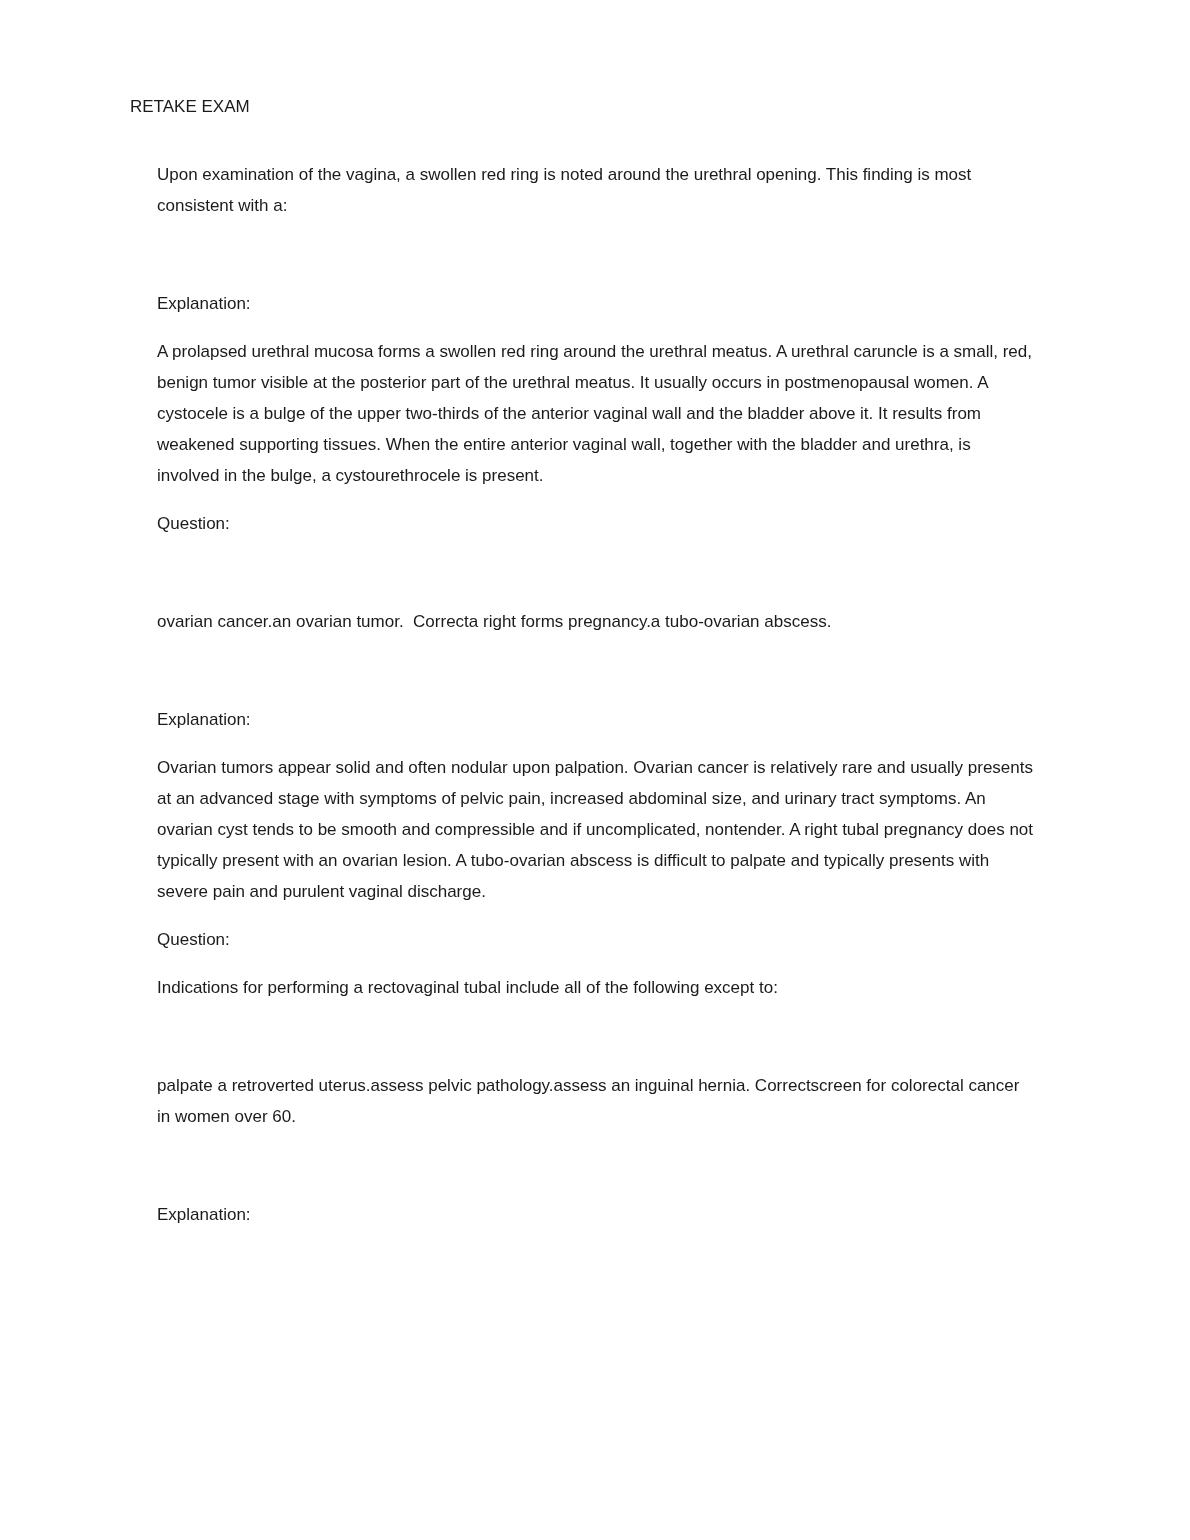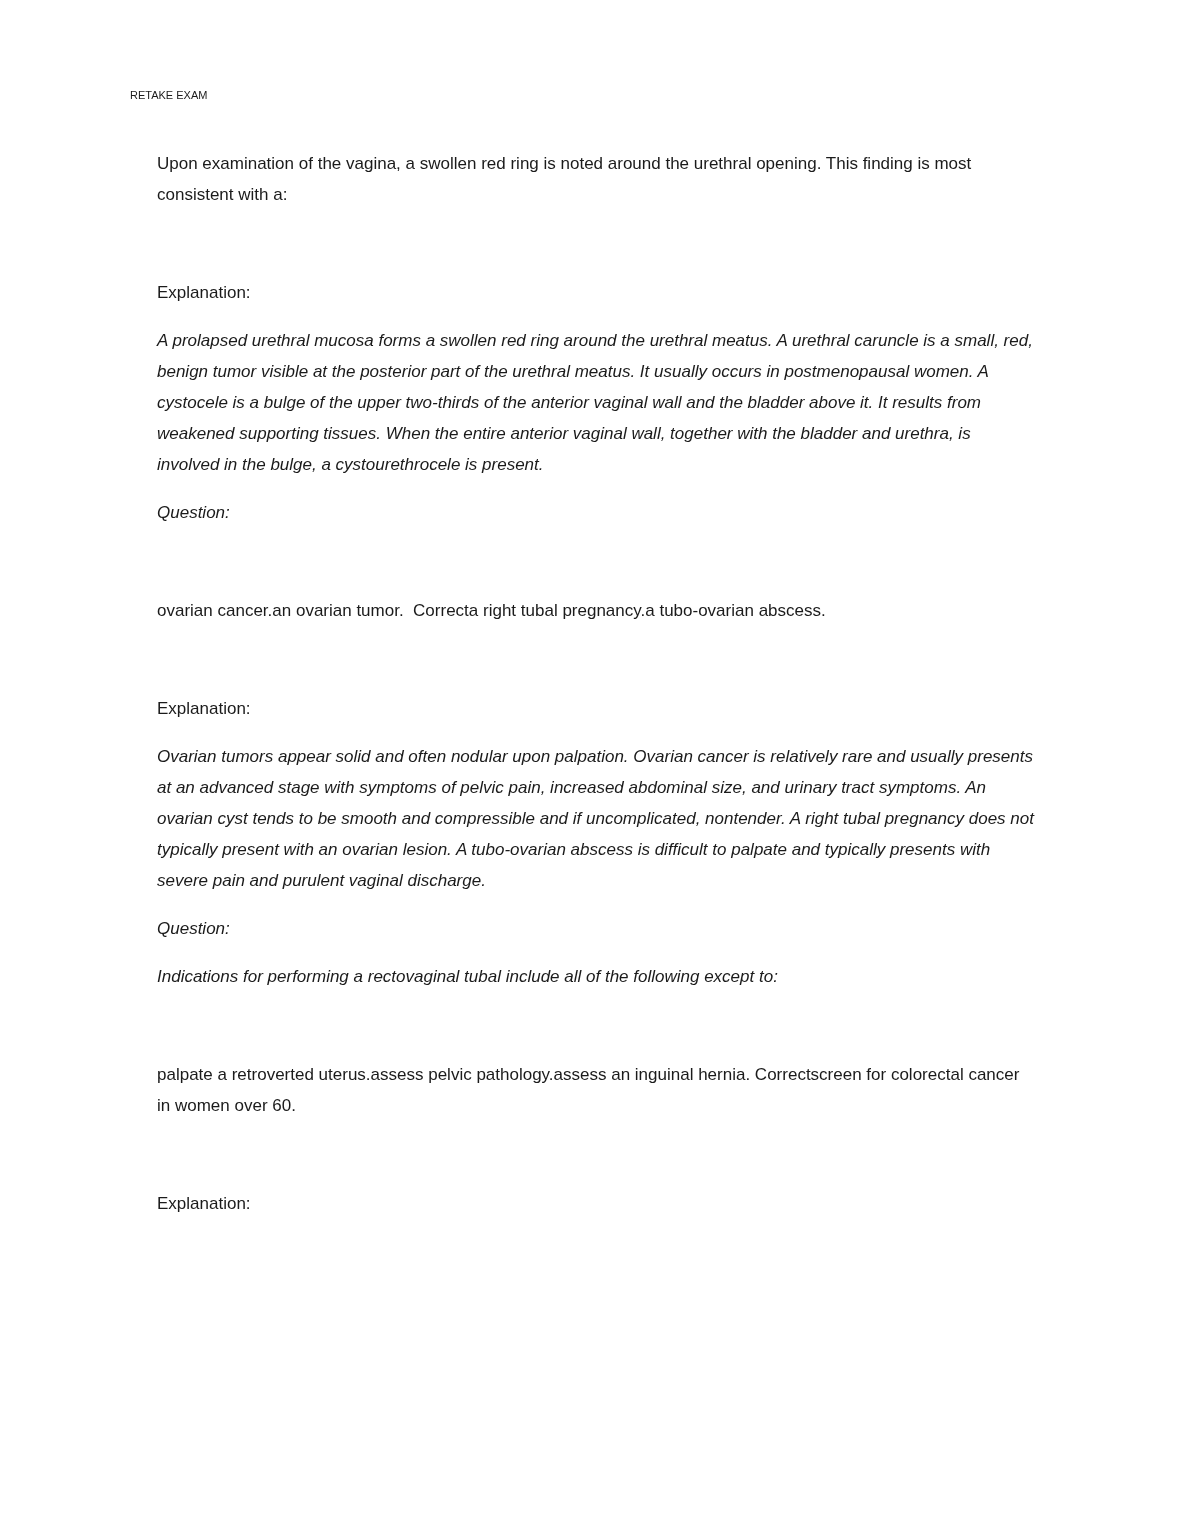--- a/index.html
+++ b/index.html
@@ -17,50 +17,50 @@
   .page {
     box-sizing: border-box;
     width: 1190px;
     height: 1540px;
     padding: 77px 140px 0 141px;
     font-size: 17px;
     line-height: 31px;
     -webkit-font-smoothing: antialiased;
   }
   .doc-title {
-    font-size: 11px;
+    font-size: 17px;
     font-weight: 400;
     line-height: 31px;
-    margin: 3px 0 37px -11px;
+    margin: 14px 0 37px -11px;
   }
   .para {
     margin: 16px;
     white-space: pre-wrap;
   }
   .gap-big { margin-top: 67px; }
-  .gap-sm  { margin-top: 17px; font-style: italic; }
+  .gap-sm  { margin-top: 17px; }
 </style>
 </head>
 <body>
 
 <main class="page">
 
   <h1 class="doc-title">RETAKE EXAM</h1>
 
   <p class="para">Upon examination of the vagina, a swollen red ring is noted around the urethral opening. This finding is most consistent with a:</p>
 
 
   <p class="para gap-big">Explanation:</p>
 
   <p class="para gap-sm">A prolapsed urethral mucosa forms a swollen red ring around the urethral meatus. A urethral caruncle is a small, red, benign tumor visible at the posterior part of the urethral meatus. It usually occurs in postmenopausal women. A cystocele is a bulge of the upper two-thirds of the anterior vaginal wall and the bladder above it. It results from weakened supporting tissues. When the entire anterior vaginal wall, together with the bladder and urethra, is involved in the bulge, a cystourethrocele is present.</p>
 
   <p class="para gap-sm">Question:</p>
 
 
-  <p class="para gap-big">ovarian cancer.an ovarian tumor.  Correcta right tubal pregnancy.a tubo-ovarian abscess.</p>
+  <p class="para gap-big">ovarian cancer.an ovarian tumor.  Correcta right forms pregnancy.a tubo-ovarian abscess.</p>
 
   <p class="para gap-big">Explanation:</p>
 
   <p class="para gap-sm">Ovarian tumors appear solid and often nodular upon palpation. Ovarian cancer is relatively rare and usually presents at an advanced stage with symptoms of pelvic pain, increased abdominal size, and urinary tract symptoms. An ovarian cyst tends to be smooth and compressible and if uncomplicated, nontender. A right tubal pregnancy does not typically present with an ovarian lesion. A tubo-ovarian abscess is difficult to palpate and typically presents with severe pain and purulent vaginal discharge.</p>
 
   <p class="para gap-sm">Question:</p>
 
   <p class="para gap-sm">Indications for performing a rectovaginal tubal include all of the following except to:</p>
 
   <p class="para gap-big">palpate a retroverted uterus.assess pelvic pathology.assess an inguinal hernia. Correctscreen for colorectal cancer in women over 60.</p>

